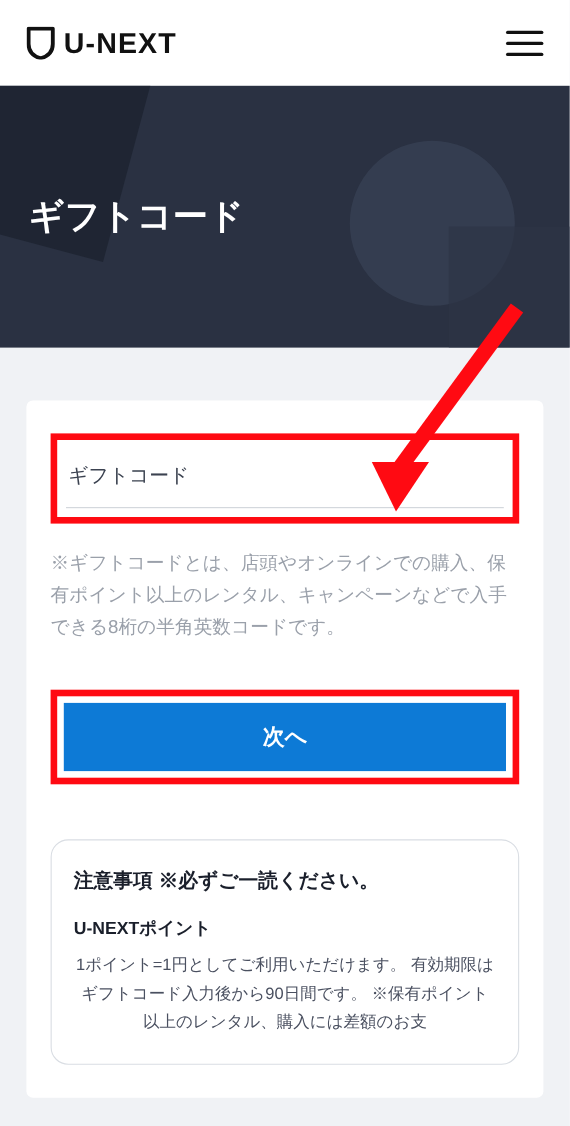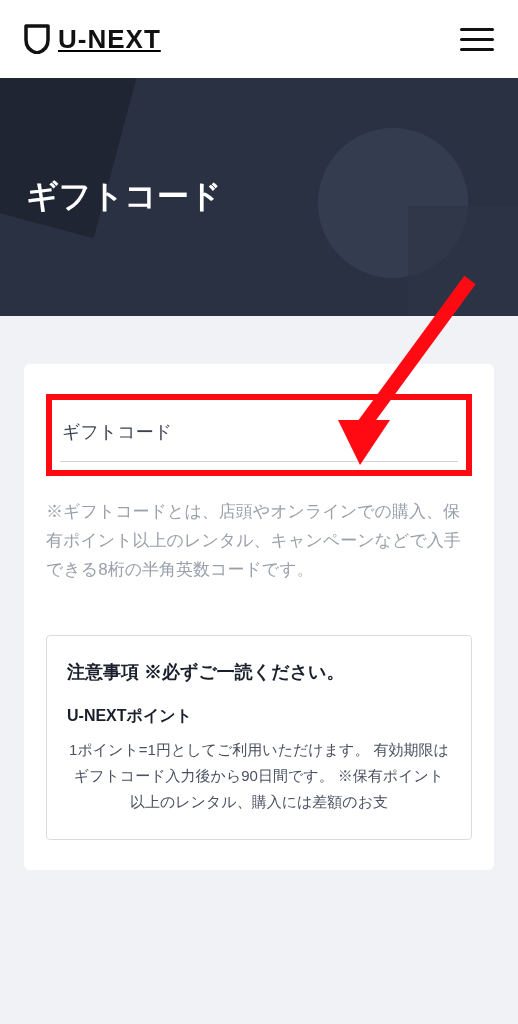--- a/index.html
+++ b/index.html
@@ -11,21 +11,20 @@
     overflow: hidden;
     position: relative;
   }
   .header {
     height: 78px;
     background: #ffffff;
     display: flex;
     align-items: center;
     justify-content: space-between;
     padding: 0 24px;
-    text-decoration: underline;
   }
   .logo {
     display: flex;
     align-items: center;
     gap: 8px;
     font-weight: 900;
     font-size: 26px;
     letter-spacing: 1px;
     color: #111;
   }
@@ -129,21 +128,21 @@
     background: #0d7ad6;
     color: #ffffff;
     border: none;
     font-size: 20px;
     font-weight: 600;
     cursor: pointer;
   }
   .notes {
     margin-top: 50px;
     border: 1px solid #d9dde3;
-    border-radius: 4px;
+    border-radius: 16px;
     padding: 24px 20px;
   }
   .notes-title {
     font-size: 18px;
     font-weight: 700;
     color: #1a1f2b;
     margin-bottom: 22px;
   }
   .notes-sub {
     font-size: 16px;
@@ -193,20 +192,23 @@
   <div class="card">
 
     <div class="input-wrap">
       <div class="input-inner">
         <input class="input-field" type="text" placeholder="ギフトコード" style="">
       </div>
     </div>
 
     <p class="help-text">※ギフトコードとは、店頭やオンラインでの購入、保有ポイント以上のレンタル、キャンペーンなどで入手できる8桁の半角英数コードです。</p>
 
+    <div class="btn-wrap">
+      <button class="next-btn">次へ</button>
+    </div>
 
     <div class="notes">
       <div class="notes-title">注意事項 ※必ずご一読ください。</div>
       <div class="notes-sub">U-NEXTポイント</div>
       <div class="notes-body">1ポイント=1円としてご利用いただけます。
 有効期限はギフトコード入力後から90日間です。
 ※保有ポイント以上のレンタル、購入には差額のお支</div>
     </div>
 
   </div>

